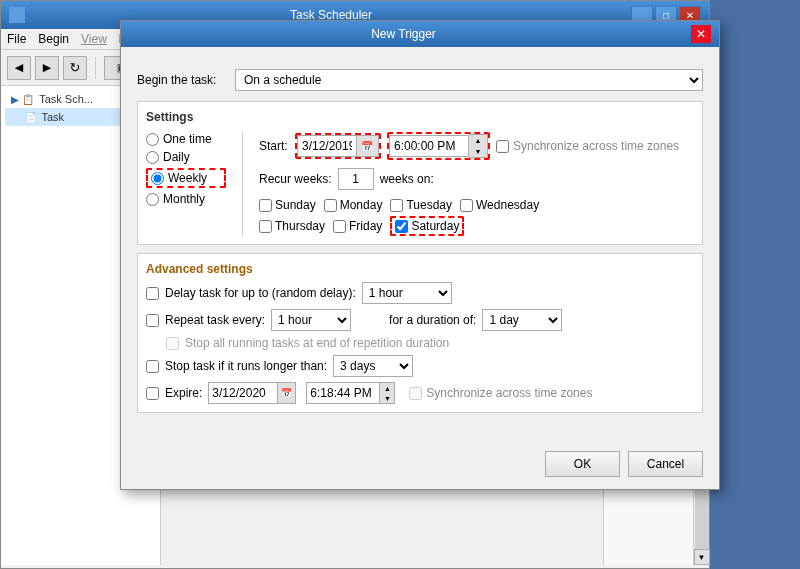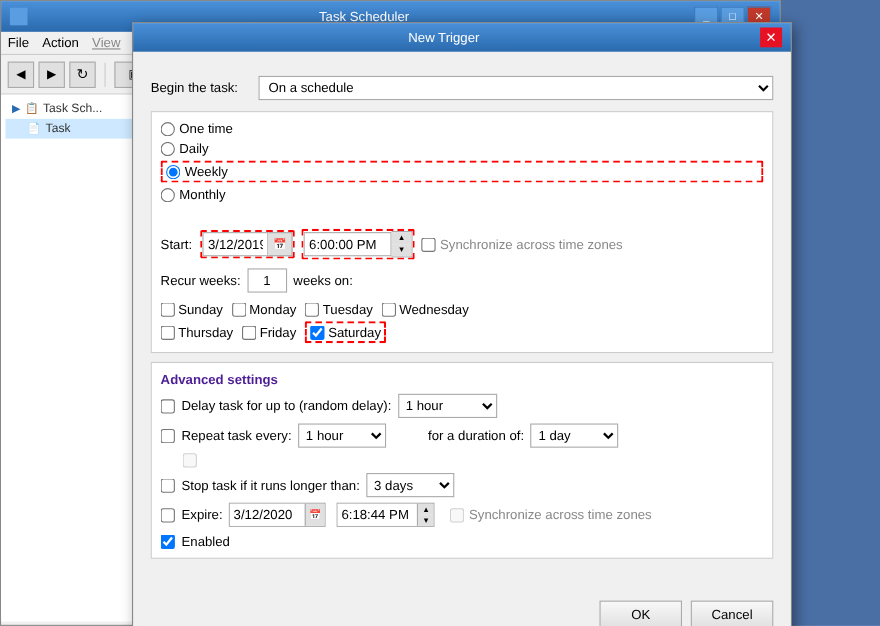--- a/index.html
+++ b/index.html
@@ -217,21 +217,20 @@
     .settings-label {
       font-size: 12px;
       font-weight: 600;
       margin-bottom: 8px;
       color: #333;
     }
 
     .settings-inner {
       display: flex;
       gap: 12px;
-      flex-direction: column;
     }
 
     .radio-group {
       display: flex;
       flex-direction: column;
       gap: 4px;
       min-width: 80px;
     }
 
     .radio-item {
@@ -401,21 +400,21 @@
     .advanced-group {
       background: white;
       border: 1px solid #ccc;
       padding: 8px;
       margin-bottom: 8px;
     }
 
     .advanced-label {
       font-size: 12px;
       font-weight: 600;
-      color: #4c1d95;
+      color: #a16207;
       margin-bottom: 6px;
     }
 
     .adv-row {
       display: flex;
       align-items: center;
       gap: 6px;
       margin-bottom: 5px;
       font-size: 12px;
     }
@@ -538,21 +537,21 @@
     <span style="width:16px; height:16px; background:#5a9de0; display:inline-block; margin-right:6px;"></span>
     <span class="title-text">Task Scheduler</span>
     <div class="window-controls">
       <div class="win-btn">_</div>
       <div class="win-btn">□</div>
       <div class="win-btn close">✕</div>
     </div>
   </div>
   <div class="bg-menubar">
     <span>File</span>
-    <span>Action</span>
+    <span>Begin</span>
     <span style="color:#888; text-decoration: underline;">View</span>
     <span>Help</span>
   </div>
   <div class="bg-toolbar">
     <div class="toolbar-btn">◀</div>
     <div class="toolbar-btn">▶</div>
     <div class="toolbar-btn" style="font-size:13px;">↻</div>
     <div style="width:1px; height:22px; background:#ccc; margin:0 4px;"></div>
     <div class="toolbar-btn" style="width:36px;">▣</div>
   </div>
@@ -600,20 +599,21 @@
       <div class="begin-task-row">
         <span class="begin-task-label">Begin the task:</span>
         <select class="begin-task-select">
           <option>On a schedule</option>
           <option>At log on</option>
           <option>At startup</option>
         </select>
       </div>
 
       <div class="settings-group">
+        <div class="settings-label">Settings</div>
         <div class="settings-inner">
 
           <div class="radio-group">
             <div class="radio-item">
               <input type="radio" name="schedule" style="">
               <span>One time</span>
             </div>
             <div class="radio-item">
               <input type="radio" name="schedule" style="">
               <span>Daily</span>
@@ -721,20 +721,21 @@
           <select class="adv-select" style="width:70px;">
             <option>1 day</option>
             <option>1 hour</option>
             <option>12 hours</option>
             <option>Indefinitely</option>
           </select>
         </div>
 
         <div class="adv-row adv-row-disabled" style="padding-left:20px;">
           <input type="checkbox" disabled="" style="">
+          <span>Stop all running tasks at end of repetition duration</span>
         </div>
 
         <div class="adv-row">
           <input type="checkbox" style="">
           <span>Stop task if it runs longer than:</span>
           <select class="adv-select" style="width:80px;">
             <option>3 days</option>
             <option>30 minutes</option>
             <option>1 hour</option>
             <option>2 hours</option>
@@ -754,24 +755,20 @@
               <div class="expire-spinner">▲</div>
               <div class="expire-spinner">▼</div>
             </div>
           </div>
           <div style="margin-left:8px; display:flex; align-items:center; gap:4px; color:#888;">
             <input type="checkbox" disabled="" style="">
             <span>Synchronize across time zones</span>
           </div>
         </div>
 
-        <div class="enabled-row">
-          <input type="checkbox" checked="" style="">
-          <span>Enabled</span>
-        </div>
       </div>
     </div>
 
     <div class="modal-footer">
       <button class="footer-btn">OK</button>
       <button class="footer-btn">Cancel</button>
     </div>
   </div>
 </div>
 

